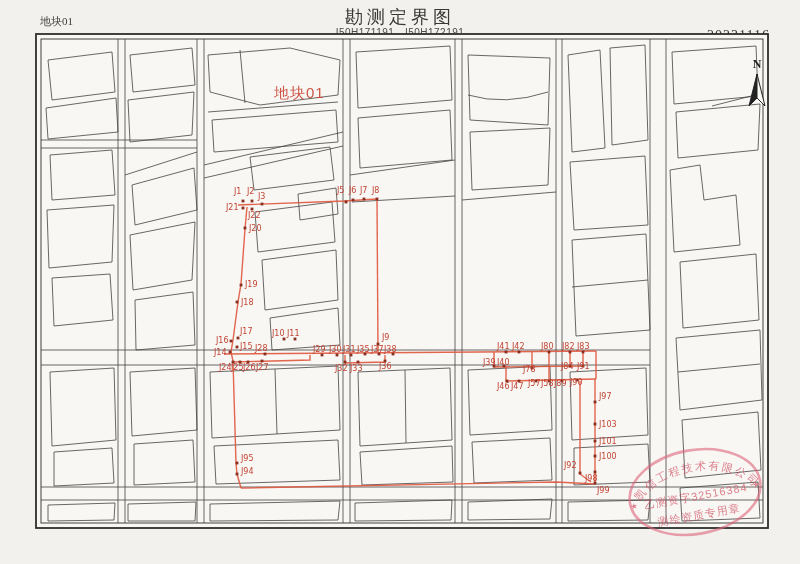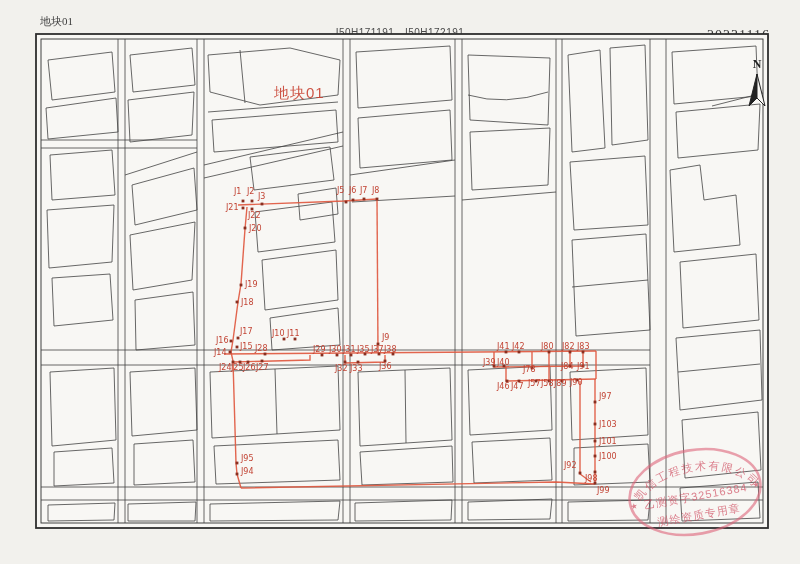--- a/index.html
+++ b/index.html
@@ -29,20 +29,21 @@
   .stamp-text{fill:rgba(208,80,100,.72);font-size:11px;letter-spacing:1px;}
   .stamp-arc{letter-spacing:2px;}
   .stamp-star{font-size:8px;}
 </style>
 </head>
 <body>
 
 <div class="page">
 
   <div class="plot-label">地块01</div>
+  <div class="doc-title">勘测定界图</div>
   <div class="doc-subtitle">I50H171191、I50H172191</div>
   <div class="doc-date">20231116</div>
 
   <svg class="map" width="800" height="564" viewBox="0 0 800 564">
 
     <rect class="map-bg" x="36" y="34" width="732" height="494"></rect>
 
     <rect class="frame-outer" x="36" y="34" width="732" height="494"></rect>
     <rect class="frame-inner" x="41" y="39" width="722" height="484"></rect>
 

